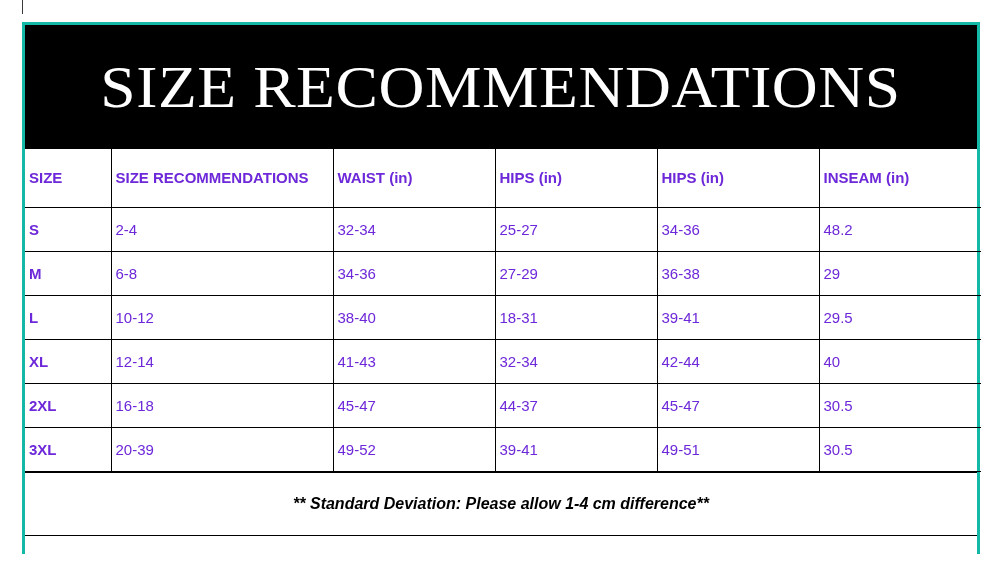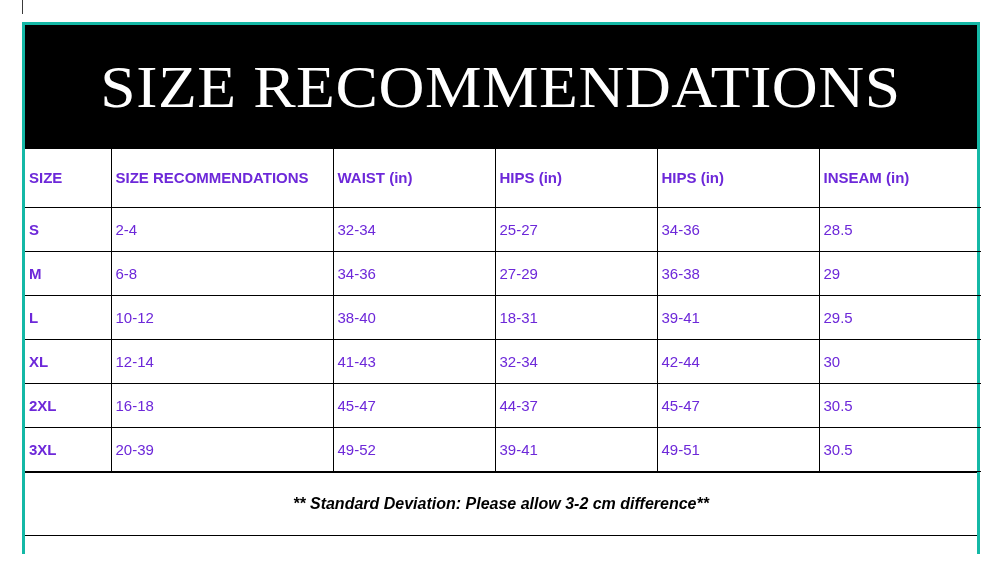--- a/index.html
+++ b/index.html
@@ -159,21 +159,21 @@
           <th>INSEAM (in)</th>
         </tr>
       </thead>
       <tbody>
         <tr>
           <td class="size-cell">S</td>
           <td>2-4</td>
           <td>32-34</td>
           <td>25-27</td>
           <td>34-36</td>
-          <td>28.5</td>
+          <td>48.2</td>
         </tr>
         <tr>
           <td class="size-cell">M</td>
           <td>6-8</td>
           <td>34-36</td>
           <td>27-29</td>
           <td>36-38</td>
           <td>29</td>
         </tr>
         <tr>
@@ -183,21 +183,21 @@
           <td>18-31</td>
           <td>39-41</td>
           <td>29.5</td>
         </tr>
         <tr>
           <td class="size-cell">XL</td>
           <td>12-14</td>
           <td>41-43</td>
           <td>32-34</td>
           <td>42-44</td>
-          <td>30</td>
+          <td>40</td>
         </tr>
         <tr>
           <td class="size-cell">2XL</td>
           <td>16-18</td>
           <td>45-47</td>
           <td>44-37</td>
           <td>45-47</td>
           <td>30.5</td>
         </tr>
         <tr>
@@ -205,19 +205,19 @@
           <td>20-39</td>
           <td>49-52</td>
           <td>39-41</td>
           <td>49-51</td>
           <td>30.5</td>
         </tr>
       </tbody>
     </table>
 
     <div class="note-row">
-      <div class="note-text">** Standard Deviation: Please allow 3-2 cm difference**</div>
+      <div class="note-text">** Standard Deviation: Please allow 1-4 cm difference**</div>
     </div>
 
     <div class="tail"></div>
 
   </div>
 </div>
 
 </body></html>

